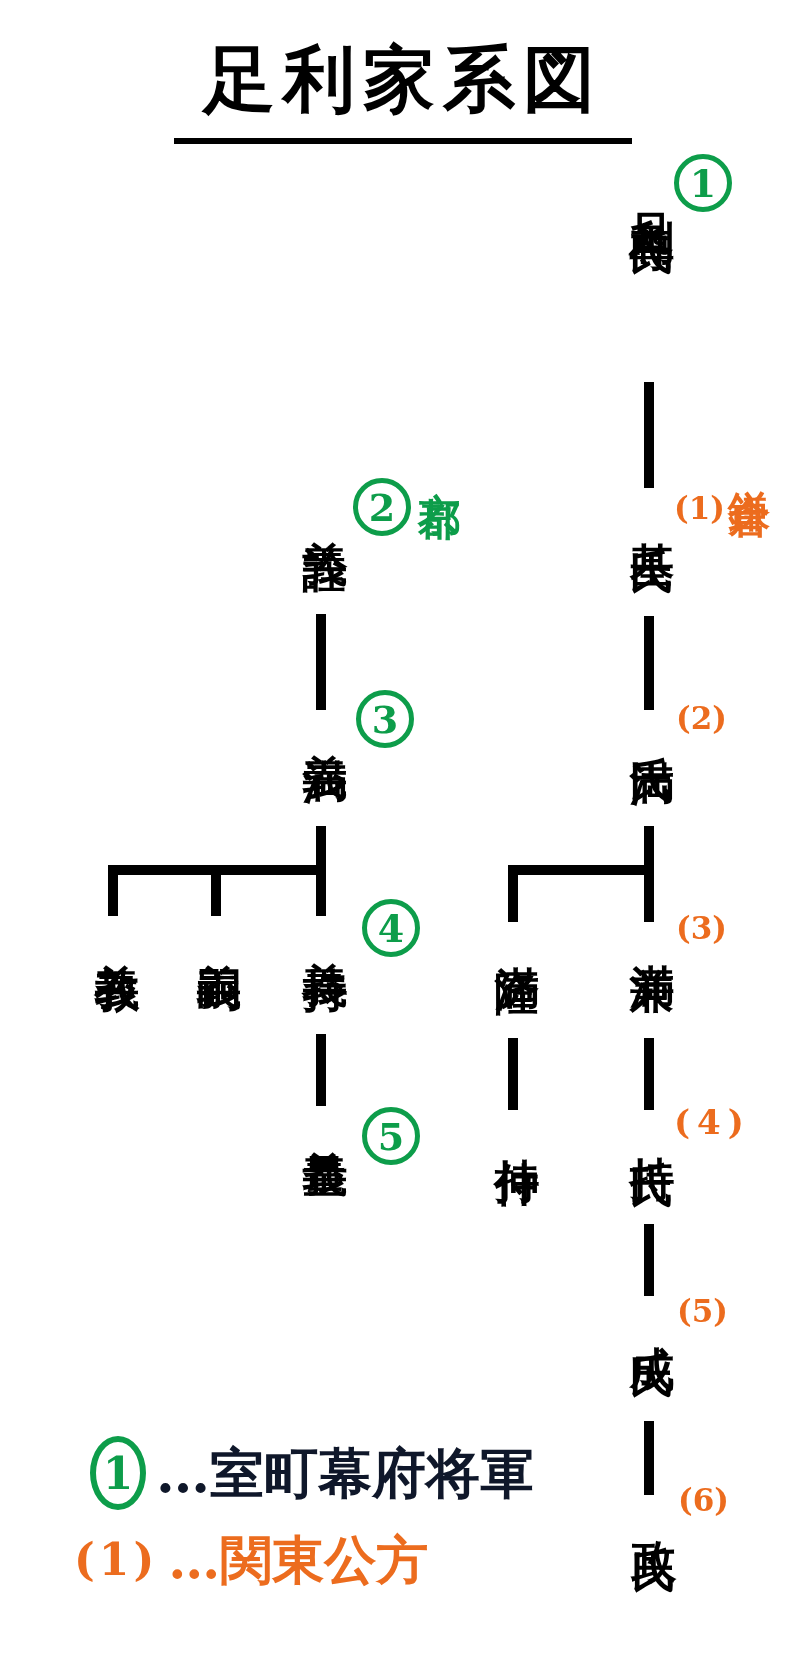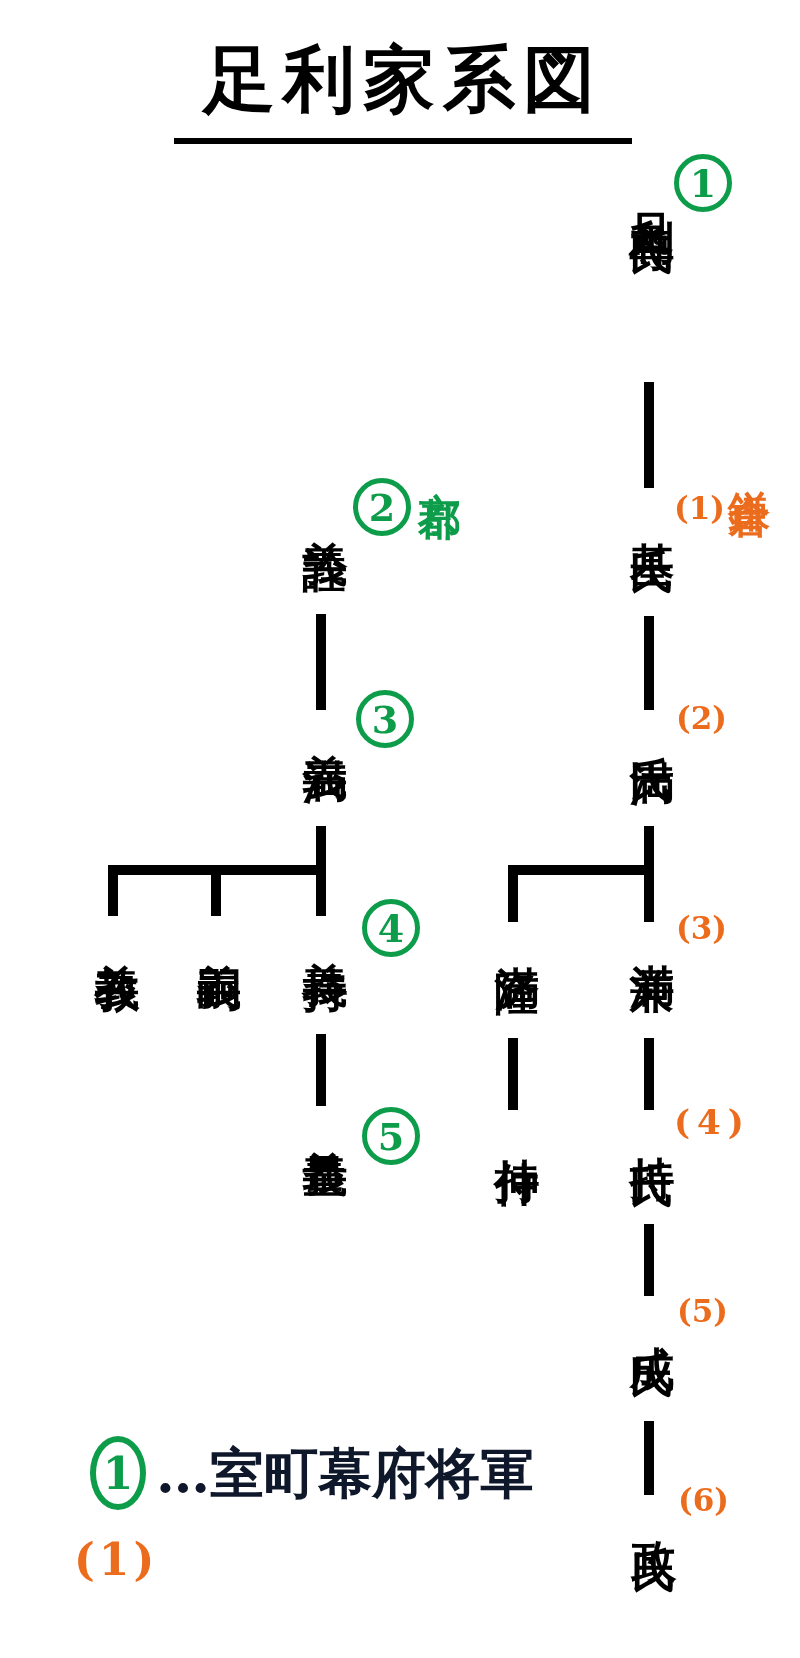--- a/index.html
+++ b/index.html
@@ -169,15 +169,16 @@
 
   <span class="badge" style="left:354px; top:1099px;">5</span>
   <div class="vname" style="left:291px; top:1103px;">義量</div>
 
   <div class="legend-shogun">
     <span class="ebadge">1</span>
     <span class="ltext">…室町幕府将軍</span>
   </div>
   <div class="legend-kubo">
     <span class="lprefix">(1)</span>
+    <span class="ltext">…関東公方</span>
   </div>
 
 </div>
 
 </body></html>

